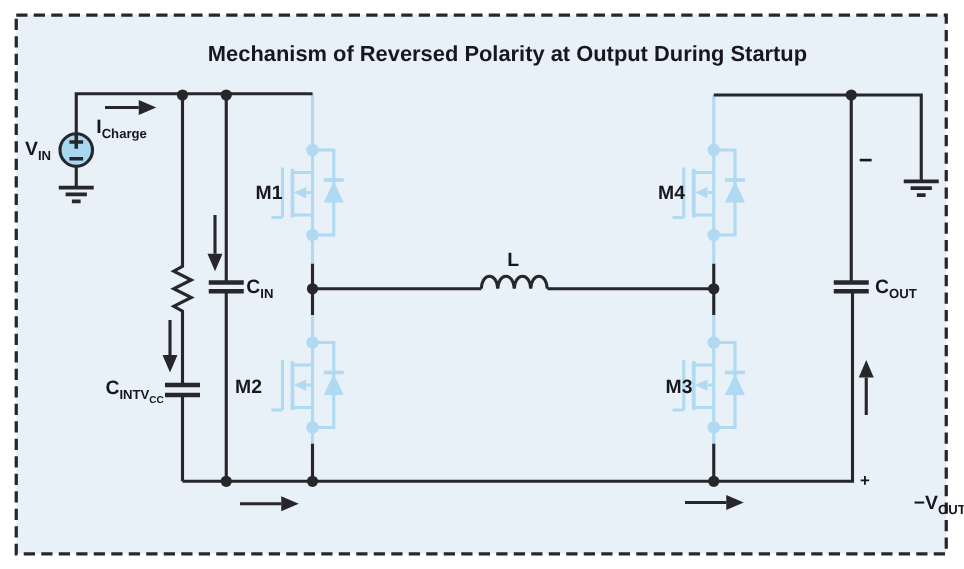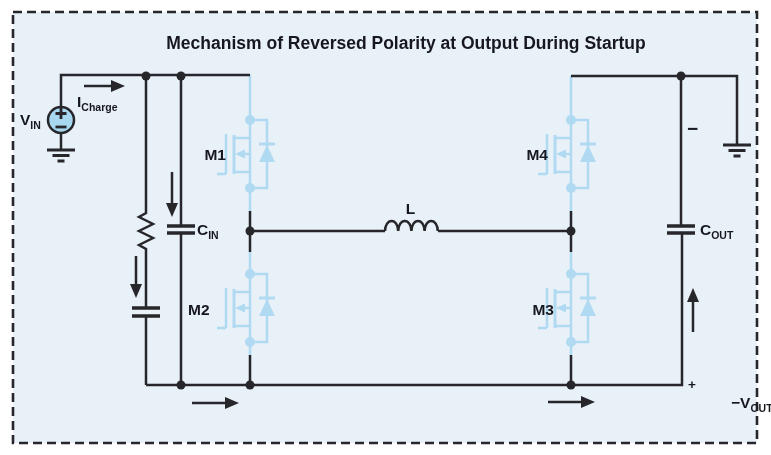--- a/index.html
+++ b/index.html
@@ -163,20 +163,21 @@
   <div class="lbl" style="left:200px;top:146px;width:26px;text-align:right;">M1</div>
 
   <div class="lbl" style="left:188px;top:301px;width:26px;text-align:left;">M2</div>
 
   <div class="lbl" style="left:508px;top:146px;width:28px;text-align:right;margin-left:12px;">M4</div>
 
   <div class="lbl" style="left:508px;top:301px;width:28px;text-align:right;margin-left:18px;">M3</div>
 
   <div class="lbl" style="left:197px;top:221px;"><span>C</span><sub>IN</sub></div>
 
+  <div class="lbl" style="left:40px;top:302px;width:91px;text-align:right;"><span>C</span><sub><span>INTV</span><sub>CC</sub></sub></div>
 
   <div class="lbl" style="left:700px;top:221px;"><span>C</span><sub>OUT</sub></div>
 
   <div class="lbl" style="left:400px;top:200px;width:21px;text-align:center;">L</div>
 
   <div class="lbl" style="left:687px;top:120px;font-size:19px;">−</div>
 
   <div class="lbl" style="left:688px;top:376px;font-size:13.5px;">+</div>
 
   <div class="lbl" style="left:687px;top:394px;margin-left:44px;"><span>−V</span><sub>OUT</sub></div>

